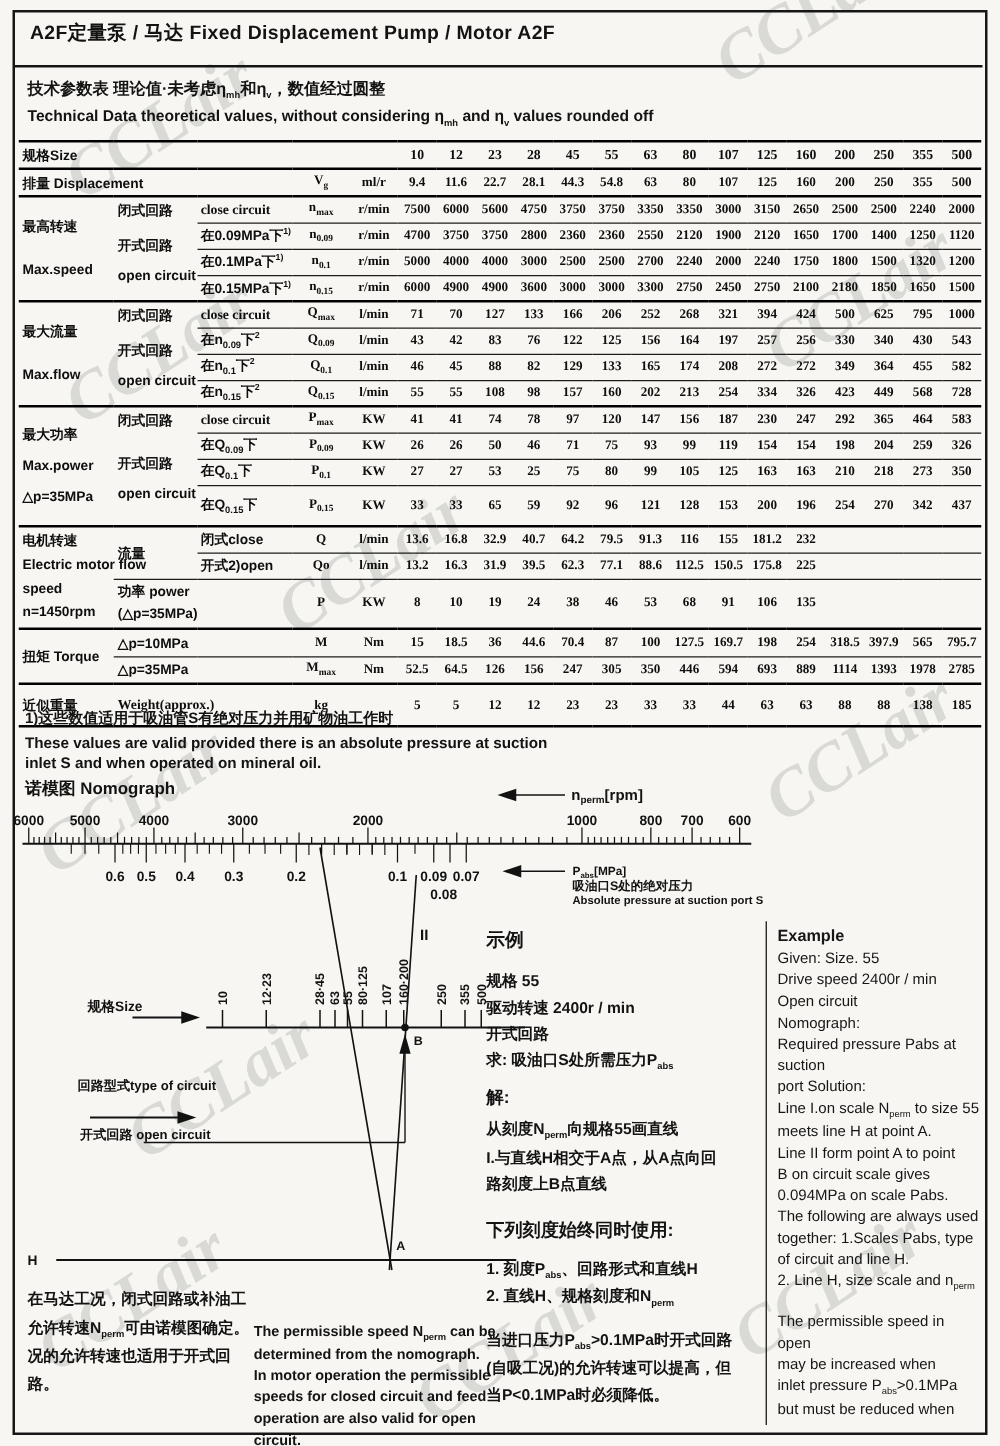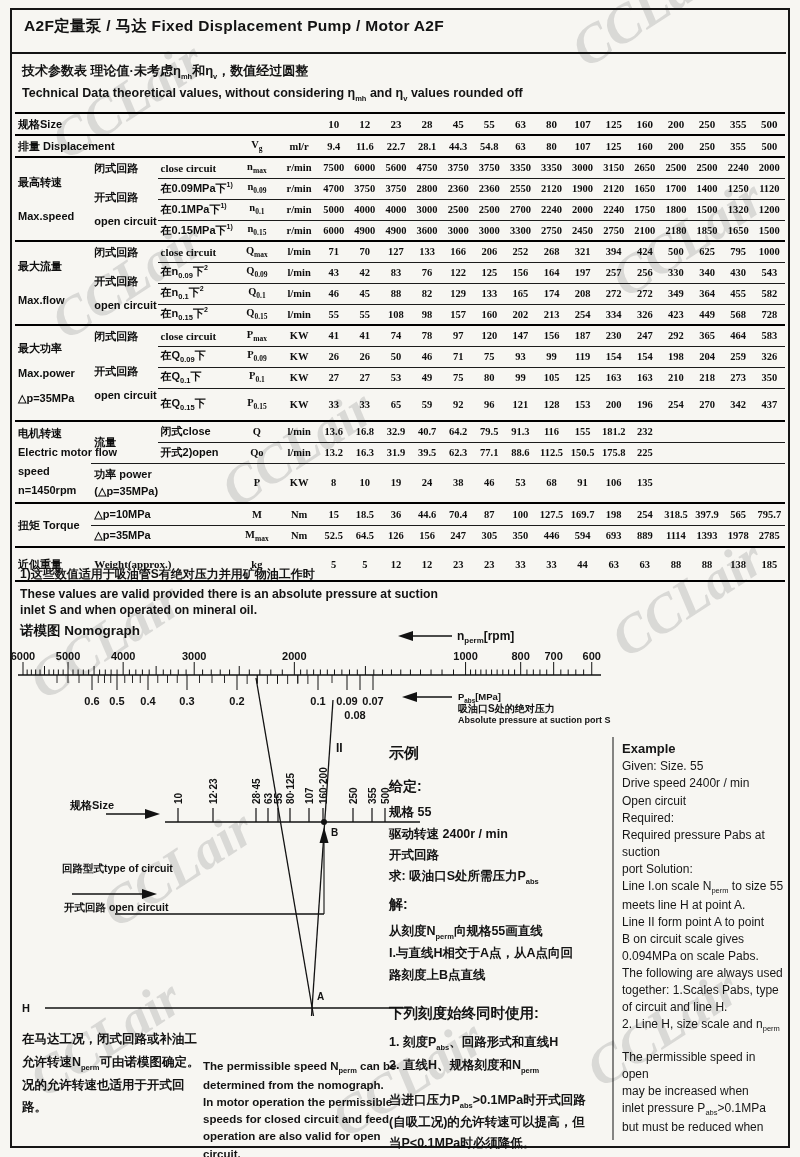--- a/index.html
+++ b/index.html
@@ -330,21 +330,21 @@
             <td class="bb1">259</td>
             <td class="bb1">326</td>
           </tr>
           <tr style="height: 21px;">
             <td class="cn bb1">在Q<sub>0.1</sub>下</td>
             <td class="sym bb1">P<sub>0.1</sub></td>
             <td class="unit bb1">KW</td>
             <td class="bb1">27</td>
             <td class="bb1">27</td>
             <td class="bb1">53</td>
-            <td class="bb1">49</td>
+            <td class="bb1">25</td>
             <td class="bb1">75</td>
             <td class="bb1">80</td>
             <td class="bb1">99</td>
             <td class="bb1">105</td>
             <td class="bb1">125</td>
             <td class="bb1">163</td>
             <td class="bb1">163</td>
             <td class="bb1">210</td>
             <td class="bb1">218</td>
             <td class="bb1">273</td>
@@ -689,42 +689,41 @@
       <line x1="311.5" y1="1016" x2="333" y2="700" stroke="#121212" stroke-width="1.3"></line>
       <text x="336" y="752" fill="#121212" font-family="&quot;Liberation Sans&quot;,sans-serif" font-size="12" font-weight="bold"><tspan dy="0">II</tspan></text>
       <line x1="45" y1="1008" x2="413" y2="1008" stroke="#121212" stroke-width="1.6"></line>
       <text x="22" y="1012" fill="#121212" font-family="&quot;Liberation Sans&quot;,sans-serif" font-size="11" font-weight="bold"><tspan dy="0">H</tspan></text>
       <text x="317" y="1000" fill="#121212" font-family="&quot;Liberation Sans&quot;,sans-serif" font-size="10" font-weight="bold"><tspan dy="0">A</tspan></text>
       <line x1="613" y1="737" x2="613" y2="1140" stroke="#121212" stroke-width="1"></line>
     </svg>
 
   <div id="ex-cn" class="abs col">
       <div class="xh">示例</div>
-      <div class="xh2">给定:</div>
       <div class="">规格 55</div>
       <div class="">驱动转速 2400r / min</div>
       <div class="">开式回路</div>
       <div class="">求: 吸油口S处所需压力P<sub>abs</sub></div>
       <div class="xh2">解:</div>
       <div class="">从刻度N<sub>perm</sub>向规格55画直线</div>
       <div class="">I.与直线H相交于A点，从A点向回</div>
       <div class="">路刻度上B点直线</div>
       <div class="xh3">下列刻度始终同时使用:</div>
       <div class="">1. 刻度P<sub>abs</sub>、回路形式和直线H</div>
       <div class="">2. 直线H、规格刻度和N<sub>perm</sub></div>
       <div class="gap">当进口压力P<sub>abs</sub>&gt;0.1MPa时开式回路</div>
       <div class="">(自吸工况)的允许转速可以提高，但</div>
       <div class="">当P&lt;0.1MPa时必须降低。</div>
     </div>
   <div id="ex-en" class="abs col">
       <div class="xh">Example</div>
       <div class="">Given: Size. 55</div>
       <div class="">Drive speed 2400r / min</div>
       <div class="">Open circuit</div>
-      <div class="">Required:</div>
+      <div class="">Nomograph:</div>
       <div class="">Required pressure Pabs at</div>
       <div class="">suction</div>
       <div class="">port Solution:</div>
       <div class="">Line I.on scale N<sub>perm</sub> to size 55</div>
       <div class="">meets line H at point A.</div>
       <div class="">Line II form point A to point</div>
       <div class="">B on circuit scale gives</div>
       <div class="">0.094MPa on scale Pabs.</div>
       <div class="">The following are always used</div>
       <div class="">together: 1.Scales Pabs, type</div>

